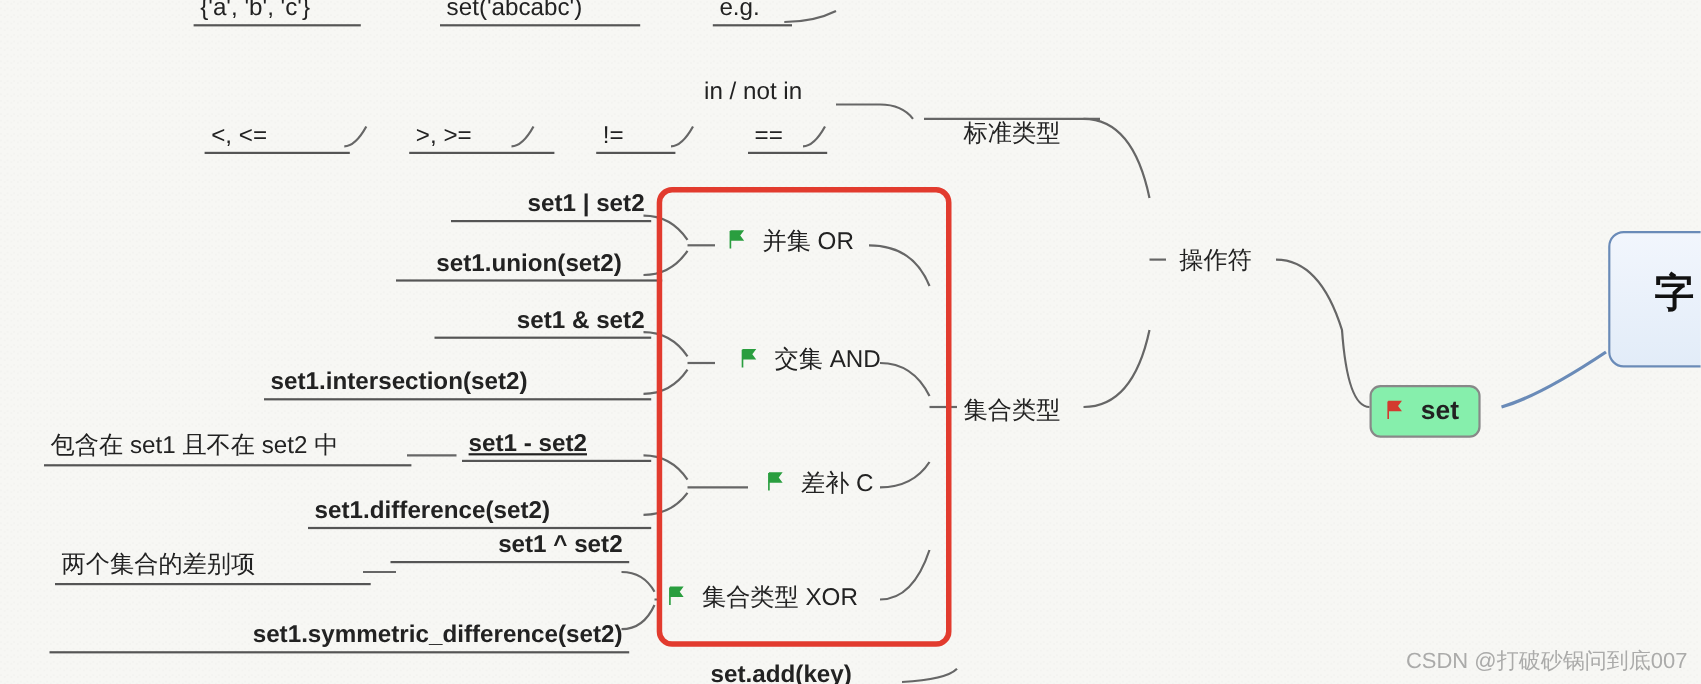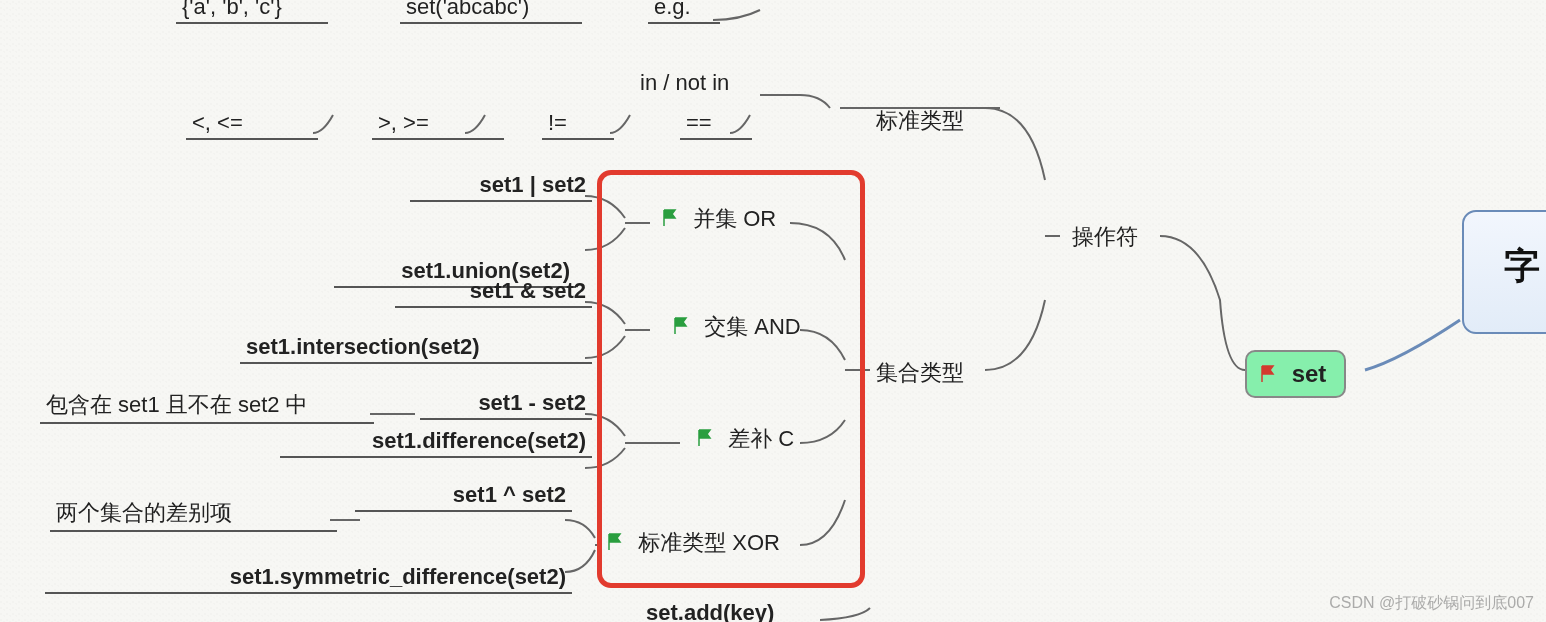--- a/index.html
+++ b/index.html
@@ -81,21 +81,21 @@
   }
   svg.connectors path.blue {
     stroke: #6a8bb8;
     stroke-width: 3;
   }
   .watermark {
     position: absolute;
     right: 12px;
     bottom: 8px;
     color: rgba(120,120,120,0.6);
-    font-size: 16px;
+    font-size: 20px;
   }
 </style>
 </head>
 <body>
 
 <svg class="connectors">
 
   <path d="M 713 20 Q 740 20 760 10"></path>
 
   <path d="M 313 133 Q 323 133 333 115"></path>
@@ -146,55 +146,55 @@
 <div class="node" style="left:648px; top:-6px; width:60px;">e.g.</div>
 
 <div class="node" style="left:634px; top:70px; border-bottom:none;">in / not in</div>
 <div class="node wide" style="left:186px; top:110px;">&lt;, &lt;=</div>
 <div class="node wide" style="left:372px; top:110px; width:90px;">&gt;, &gt;=</div>
 <div class="node" style="left:542px; top:110px; width:60px;">!=</div>
 <div class="node" style="left:680px; top:110px; width:60px;">==</div>
 <div class="node" style="left:870px; top:90px; border-bottom:none;margin-top:16px;">标准类型</div>
 
 <div class="node bold" style="left:410px; top:172px; width:170px; text-align:right;">set1 | set2</div>
-<div class="node bold" style="left:334px; top:226px; width:230px; text-align:right;margin-top:32px;">set1.union(set2)</div>
+<div class="node bold" style="left:360px; top:226px; width:230px; text-align:center;">set1.union(set2)</div>
 <div class="node" style="left:655px; top:204px; border-bottom:none;">
   <span class="flag"><svg width="20" height="20">
         <path d="M3 2 v16 M3 2 h11 l-3 4 l3 4 h-11" fill="#2a9e3f" stroke="#2a9e3f" stroke-width="1.5"></path>
       </svg></span>
   <span>并集 OR</span>
 </div>
 
 <div class="node bold" style="left:395px; top:278px; width:185px; text-align:right;">set1 &amp; set2</div>
 <div class="node bold" style="left:240px; top:334px; width:340px; ">set1.intersection(set2)</div>
 <div class="node" style="left:666px; top:312px; border-bottom:none;">
   <span class="flag"><svg width="20" height="20">
         <path d="M3 2 v16 M3 2 h11 l-3 4 l3 4 h-11" fill="#2a9e3f" stroke="#2a9e3f" stroke-width="1.5"></path>
       </svg></span>
   <span>交集 AND</span>
 </div>
 
 <div class="node" style="left:40px; top:390px; width:322px;">包含在 set1 且不在 set2 中</div>
-<div class="node bold" style="left:420px; top:390px; width:160px; text-align:right;">set1 - set2</div>
-<div class="node bold" style="left:280px; top:428px; width:300px; text-align:right;">set1.difference(set2)</div>
+<div class="node bold" style="left:420px; top:390px; width:160px; text-align:left;text-decoration:underline;">set1 - set2</div>
+<div class="node bold" style="left:280px; top:451px; width:300px; text-align:left;">set1.difference(set2)</div>
 <div class="node" style="left:690px; top:424px; border-bottom:none;">
   <span class="flag"><svg width="20" height="20">
         <path d="M3 2 v16 M3 2 h11 l-3 4 l3 4 h-11" fill="#2a9e3f" stroke="#2a9e3f" stroke-width="1.5"></path>
       </svg></span>
   <span>差补 C</span>
 </div>
 
 <div class="node" style="left:50px; top:498px; width:275px;">两个集合的差别项</div>
 <div class="node bold" style="left:355px; top:482px; width:205px; text-align:right;">set1 ^ set2</div>
 <div class="node bold" style="left:45px; top:552px; width:515px; text-align:right;margin-top:12px;">set1.symmetric_difference(set2)</div>
 <div class="node" style="left:600px; top:528px; border-bottom:none;">
   <span class="flag"><svg width="20" height="20">
         <path d="M3 2 v16 M3 2 h11 l-3 4 l3 4 h-11" fill="#2a9e3f" stroke="#2a9e3f" stroke-width="1.5"></path>
       </svg></span>
-  <span>标准类型 XOR</span>
+  <span>集合类型 XOR</span>
 </div>
 
 <div class="node" style="left:870px; top:358px; border-bottom:none;">集合类型</div>
 
 <div class="node" style="left:1066px; top:222px; border-bottom:none;">操作符</div>
 
 <div class="node bold" style="left:640px; top:600px; border-bottom:none;">set.add(key)</div>
 
 <div class="box-node" style="left:1245px; top:350px;">
   <span class="flag"><svg width="20" height="20">

